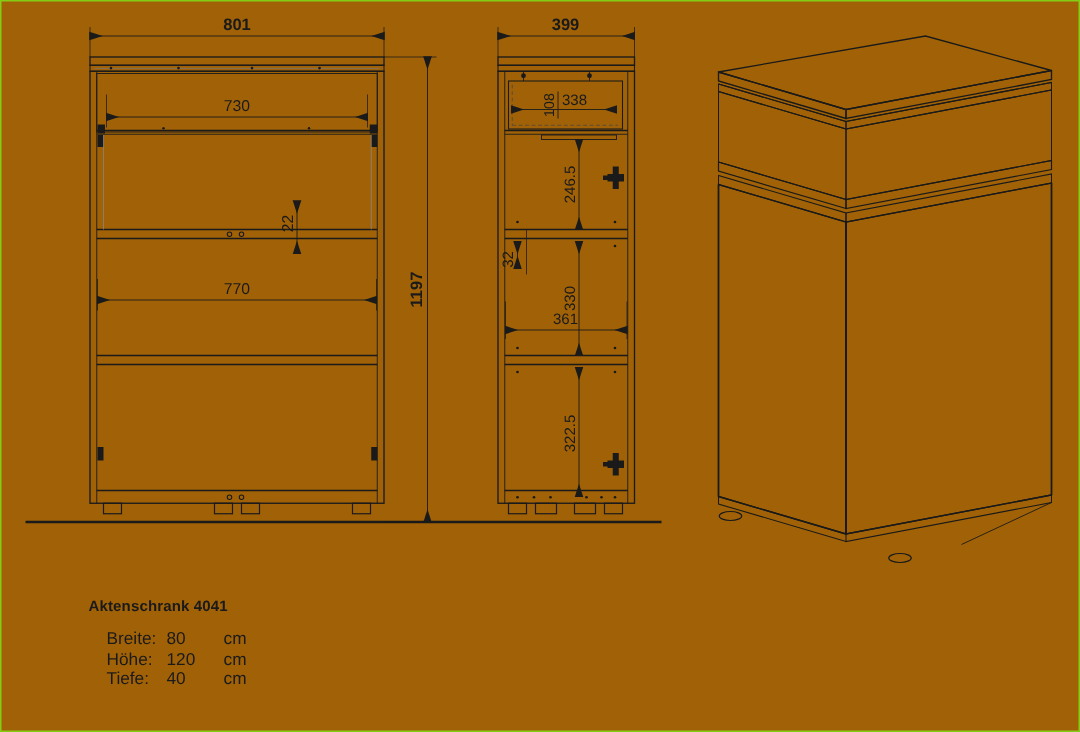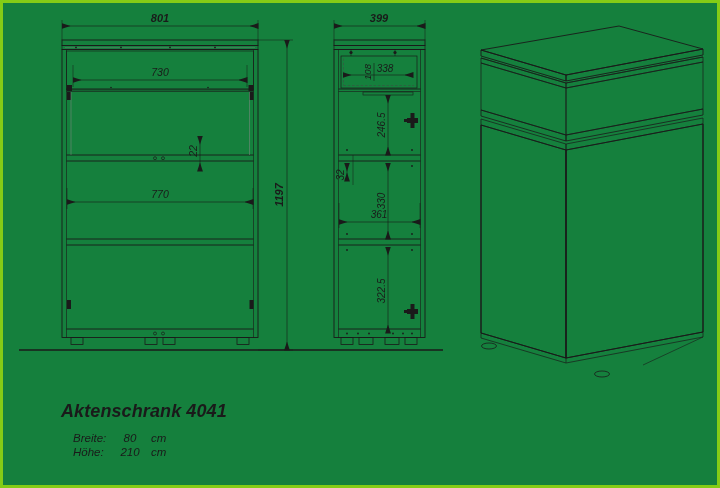--- a/index.html
+++ b/index.html
@@ -4,41 +4,40 @@
 <style>
   html, body {
     margin: 0;
     padding: 0;
     background: #ffffff;
   }
   #page {
     position: relative;
     width: 720px;
     height: 488px;
-    background: #15803d;
-    border: 3px solid #84cc16;
+    background: #a16207;
+    border: 1px solid #84cc16;
     box-sizing: border-box;
     font-family: "Liberation Sans", sans-serif;
     overflow: hidden;
-    font-style: italic;
   }
   #drawing {
     position: absolute;
     left: 0;
     top: 0;
   }
   .caption-block {
     position: absolute;
     left: 58px;
     top: 398px;
     width: 300px;
   }
   .caption-title {
     font-family: "Liberation Sans", sans-serif;
-    font-size: 18px;
+    font-size: 10px;
     font-weight: bold;
     color: #1a1a1a;
     letter-spacing: 0.1px;
     margin: 0 0 10px 0;
     white-space: nowrap;
   }
   .spec-list {
     margin: 0;
     padding: 0;
     list-style: none;
@@ -51,21 +50,21 @@
     white-space: nowrap;
   }
   .spec-label {
     display: inline-block;
     width: 40px;
     margin-left: 12px;
   }
   .spec-value {
     display: inline-block;
     width: 34px;
-    text-align: center;
+    text-align: left;
   }
   .spec-unit {
     display: inline-block;
     padding-left: 4px;
     text-align: right;
   }
 </style>
 </head>
 <body>
 
@@ -338,18 +337,21 @@
     </g>
   </svg>
 
   <div class="caption-block">
     <div class="caption-title">Aktenschrank 4041</div>
     <ul class="spec-list">
       <li class="spec-row">
         <span class="spec-label">Breite:</span><span class="spec-value">80</span><span class="spec-unit">cm</span>
       </li>
       <li class="spec-row">
-        <span class="spec-label">Höhe:</span><span class="spec-value">210</span><span class="spec-unit">cm</span>
+        <span class="spec-label">Höhe:</span><span class="spec-value">120</span><span class="spec-unit">cm</span>
+      </li>
+      <li class="spec-row">
+        <span class="spec-label">Tiefe:</span><span class="spec-value">40</span><span class="spec-unit">cm</span>
       </li>
     </ul>
   </div>
 
 </div>
 
 </body></html>

